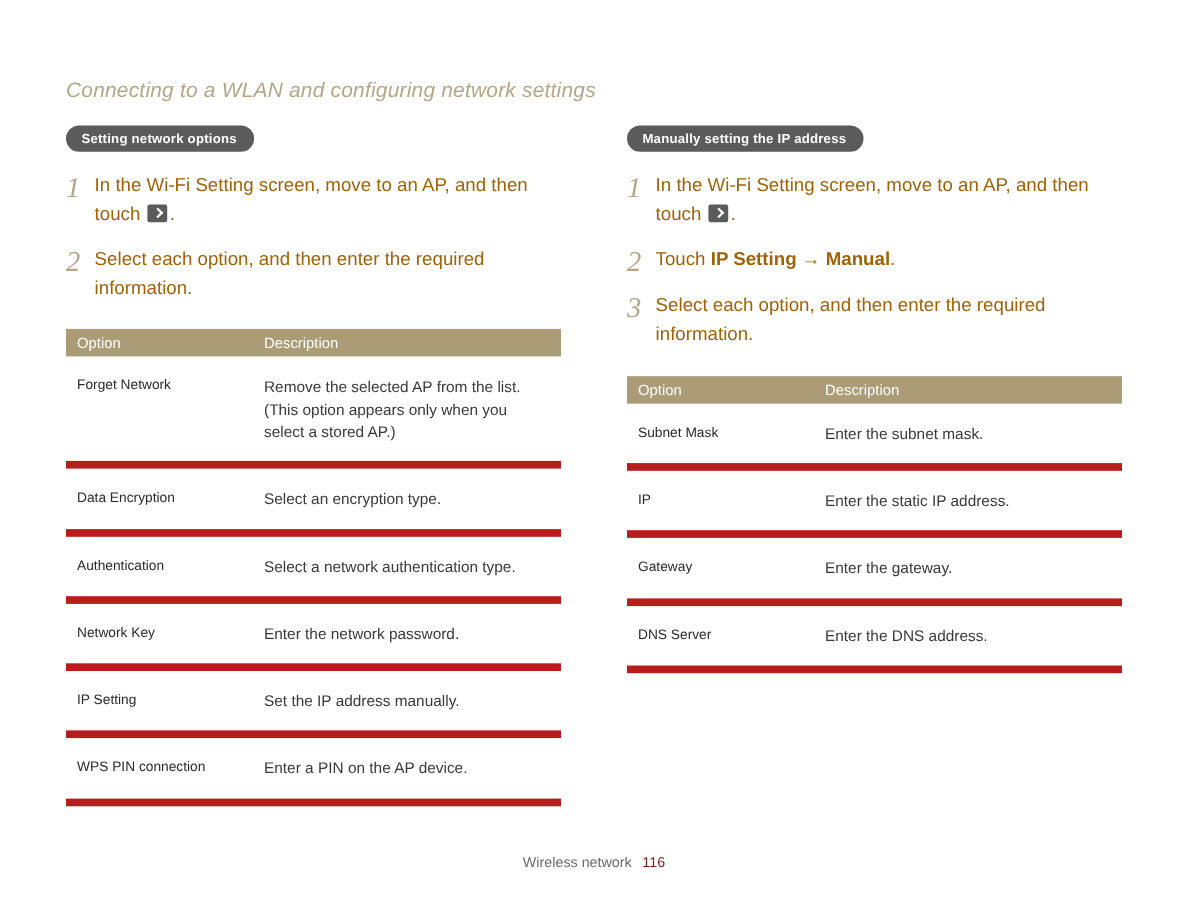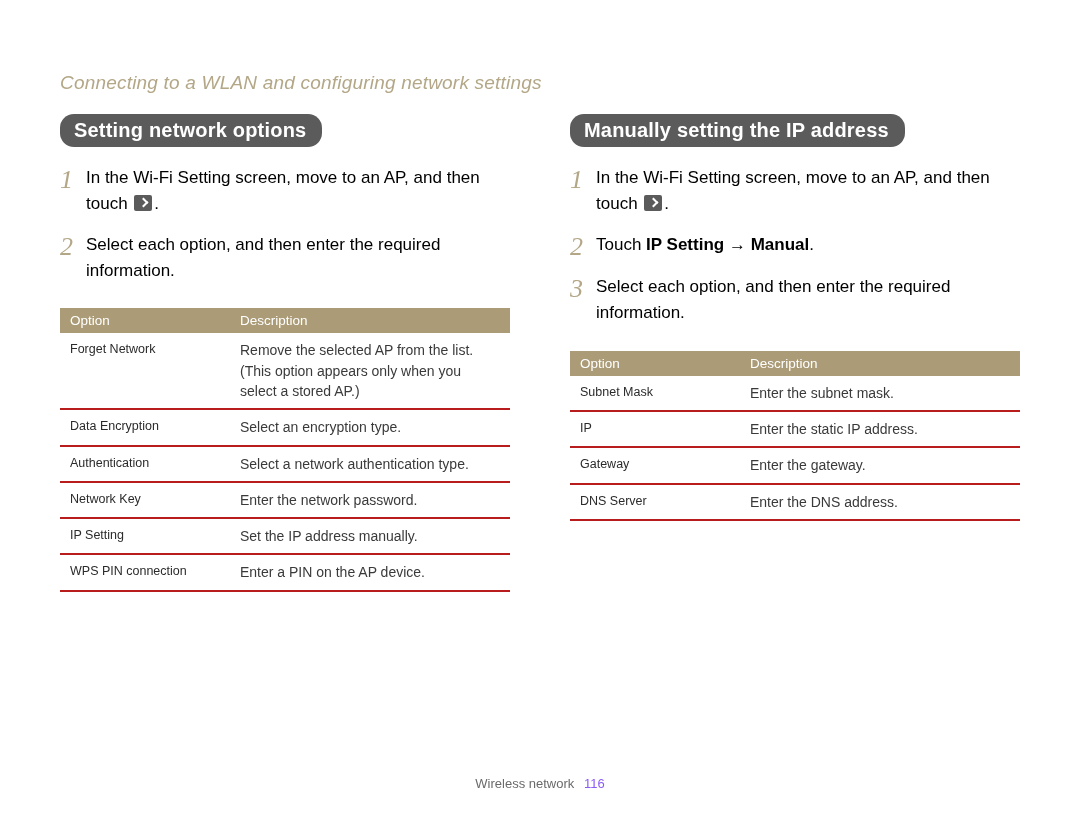--- a/index.html
+++ b/index.html
@@ -32,21 +32,21 @@
     gap: 60px;
   }
   .col {
     flex: 1 1 0;
     min-width: 0;
   }
   .pill {
     display: inline-block;
     background: #5b5b5b;
     color: #ffffff;
-    font-size: 20px;
+    font-size: 12px;
     font-weight: 600;
     padding: 5px 16px 5px 14px;
     border-radius: 14px;
     margin-bottom: 18px;
     letter-spacing: 0.2px;
   }
   .steps {
     margin: 0;
     padding: 0;
   }
@@ -61,21 +61,21 @@
     font-size: 26px;
     color: #b3a787;
     width: 26px;
     flex: 0 0 26px;
     line-height: 1.05;
     padding-top: 1px;
   }
   .step-text {
     font-size: 17px;
     line-height: 1.55;
-    color: #000000;
+    color: #a16207;
     font-weight: 300;
   }
   .step-text b {
     font-weight: 700;
   }
   .chev {
     display: inline-block;
     width: 18px;
     height: 16px;
     background: #5b5b5b;
@@ -105,22 +105,22 @@
   table.opt thead th {
     text-align: left;
     font-weight: 400;
     color: #ffffff;
     background: #ab9c77;
     padding: 5px 10px;
     font-size: 13.5px;
   }
   table.opt thead th:first-child { width: 150px; }
   table.opt tbody td {
-    border-bottom: 2px solid #b91c1c;
-    padding: 7px 10px;
+    border-bottom: 7px solid #b91c1c;
+    padding: 17px 10px;
     vertical-align: top;
     line-height: 1.45;
     color: #3a3a3a;
     font-weight: 300;
   }
   table.opt tbody td:first-child {
     font-size: 12.5px;
     color: #2b2b2b;
     font-weight: 400;
   }
@@ -129,21 +129,21 @@
     bottom: 24px;
     left: 0;
     width: 100%;
     text-align: center;
     font-size: 13px;
     color: #6a6a6a;
     font-weight: 300;
   }
   .footer .pg {
     font-weight: 400;
-    color: #8b5cf6;
+    color: #7f1d1d;
     margin-left: 6px;
   }
 </style>
 </head>
 <body>
 
 <div class="page">
 
   <div class="breadcrumb">Connecting to a WLAN and configuring network settings</div>
 

